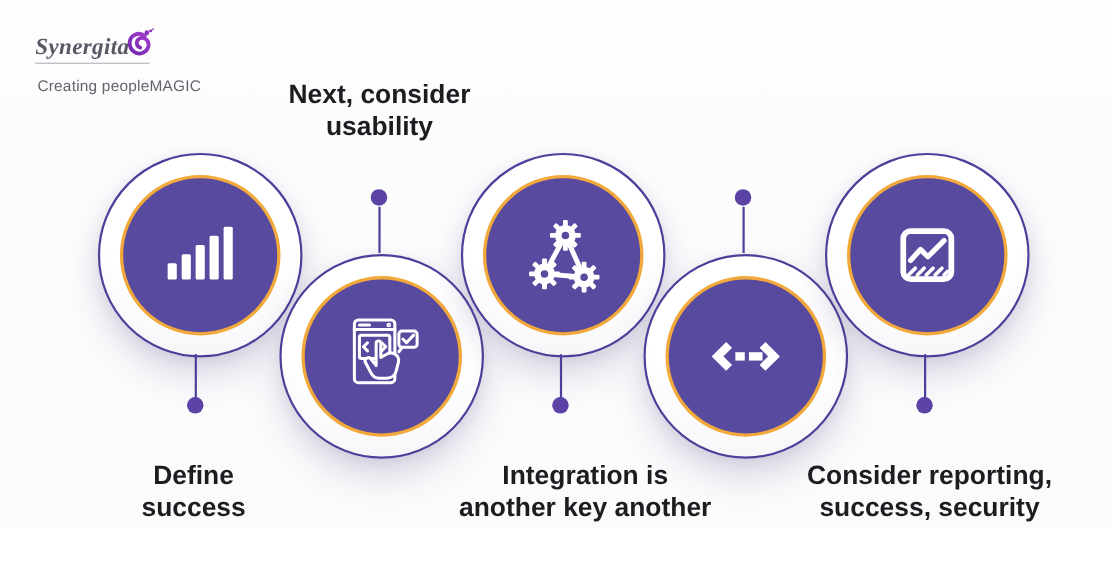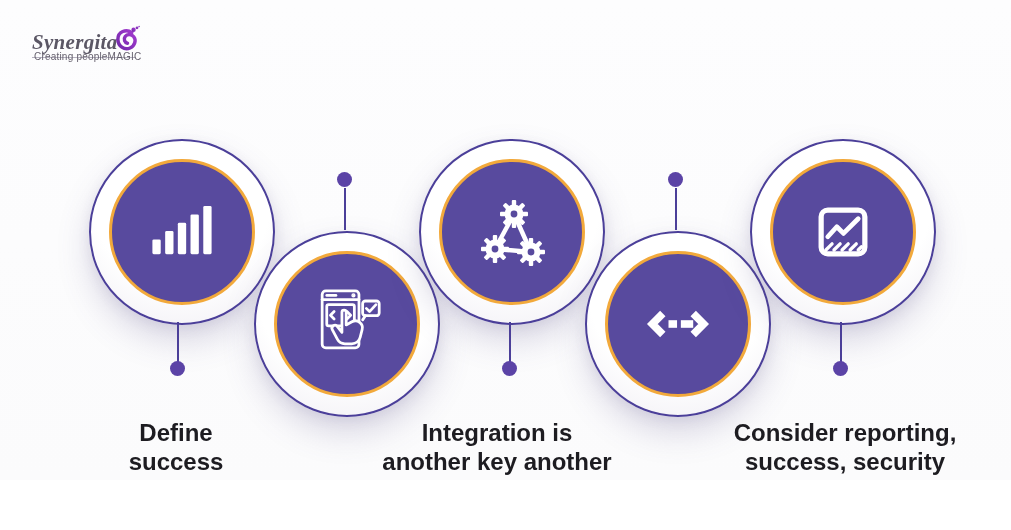--- a/index.html
+++ b/index.html
@@ -16,22 +16,22 @@
   .logo-brand{
     font-family:"Liberation Serif", serif;
     font-style:italic;font-weight:600;
     font-size:21px;letter-spacing:.3px;
     color:var(--logo-gray,#5b5765);
     position:absolute;left:0;top:4px;white-space:nowrap;
   }
   .logo-swirl{position:absolute;left:82px;top:-2px;width:26px;height:32px;}
   .logo-rule{position:absolute;left:0;top:31px;width:104px;height:1px;background:#b5b1bf;}
   .logo-tagline{
-    position:absolute;left:2px;top:25px;width:104px;
-    font-size:10px;letter-spacing:.2px;text-align:center;
+    position:absolute;left:2px;top:44px;width:104px;
+    font-size:14px;letter-spacing:.2px;text-align:center;
     color:var(--tagline-gray,#66616e);white-space:nowrap;
   }
 
   
   .ring{
     position:absolute;width:182px;height:182px;border-radius:50%;
     border:2px solid var(--ring-purple,#4b3f99);
     background:radial-gradient(circle at 50% 32%,#ffffff 58%,#efedf3 100%);
     box-shadow:0 16px 32px rgba(96,88,140,.22),0 4px 12px rgba(96,88,140,.10);
     display:flex;align-items:center;justify-content:center;
@@ -108,20 +108,24 @@
           <rect x="67" y="25" width="18" height="16" rx="3"></rect>
           <path d="M71,33 l3.5,3.5 l7,-7.5"></path>
           <path d="M70,41 l-3,4.5"></path>
         </g>
         <path d="M44.5,37 c0,-2.9 4.6,-2.9 4.6,0 V51 l6.2,-3.4 c6,-3.3 12.8,2 11.2,8.3 l-2.2,8.6 c-1.1,4.1 -4.8,7 -9.1,7 h-7.4 c-3.5,0 -6.7,-1.9 -8.3,-5 l-5.5,-10.4 c-1.9,-3.6 3.1,-6.6 5.6,-3.3 l4.9,6.3 z" fill="var(--disc-purple,#584a9e)" stroke="#fff" stroke-width="3" stroke-linejoin="round"></path>
       </svg>
     </div>
   </div>
   <div class="stem" style="left:344px;top:188px;height:42px;"></div>
   <div class="dot" style="left:337px;top:172px;"></div>
+  <div class="label" style="left:195px;top:72px;">
+    <span>Next, consider</span>
+    <span>usability</span>
+  </div>
 
   <div class="ring" style="left:419px;top:139px;">
     <div class="disc">
       <svg width="80" height="80" viewBox="0 0 80 80">
         <g stroke="#fff" stroke-width="4.5">
           <line x1="42" y1="22" x2="23" y2="57"></line>
           <line x1="42" y1="22" x2="59" y2="60"></line>
           <line x1="23" y1="57" x2="59" y2="60"></line>
         </g>
         <g fill="#fff">
@@ -160,21 +164,21 @@
             <rect x="56.8" y="46" width="4.4" height="6" rx="1" transform="rotate(315 59 60)"></rect>
             <circle cx="59" cy="60" r="9.5"></circle>
             <circle cx="59" cy="60" r="3.4" fill="var(--disc-purple,#584a9e)"></circle>
           </g>
         </g>
       </svg>
     </div>
   </div>
   <div class="stem" style="left:509px;top:322px;height:40px;"></div>
   <div class="dot" style="left:502px;top:361px;"></div>
-  <div class="label" style="left:347px;top:418px;">
+  <div class="label" style="left:382px;top:418px;">
     <span>Integration is</span>
     <span>another key another</span>
   </div>
 
   <div class="ring" style="left:585px;top:231px;">
     <div class="disc">
       <svg width="76" height="76" viewBox="0 0 80 80">
         <g stroke="#fff" stroke-width="8" fill="none">
           <path d="M24,29 L13,40 L24,51"></path>
           <path d="M56,29 L67,40 L56,51"></path>

